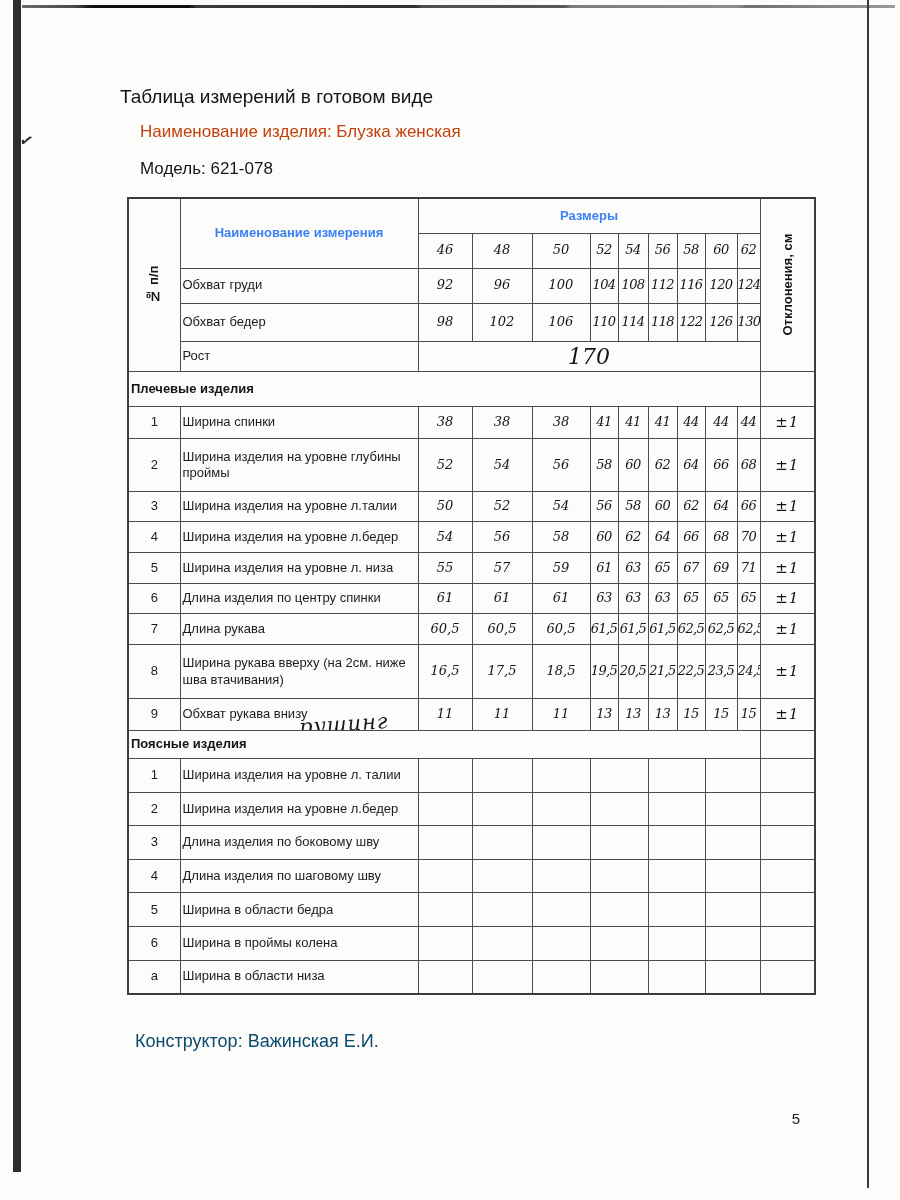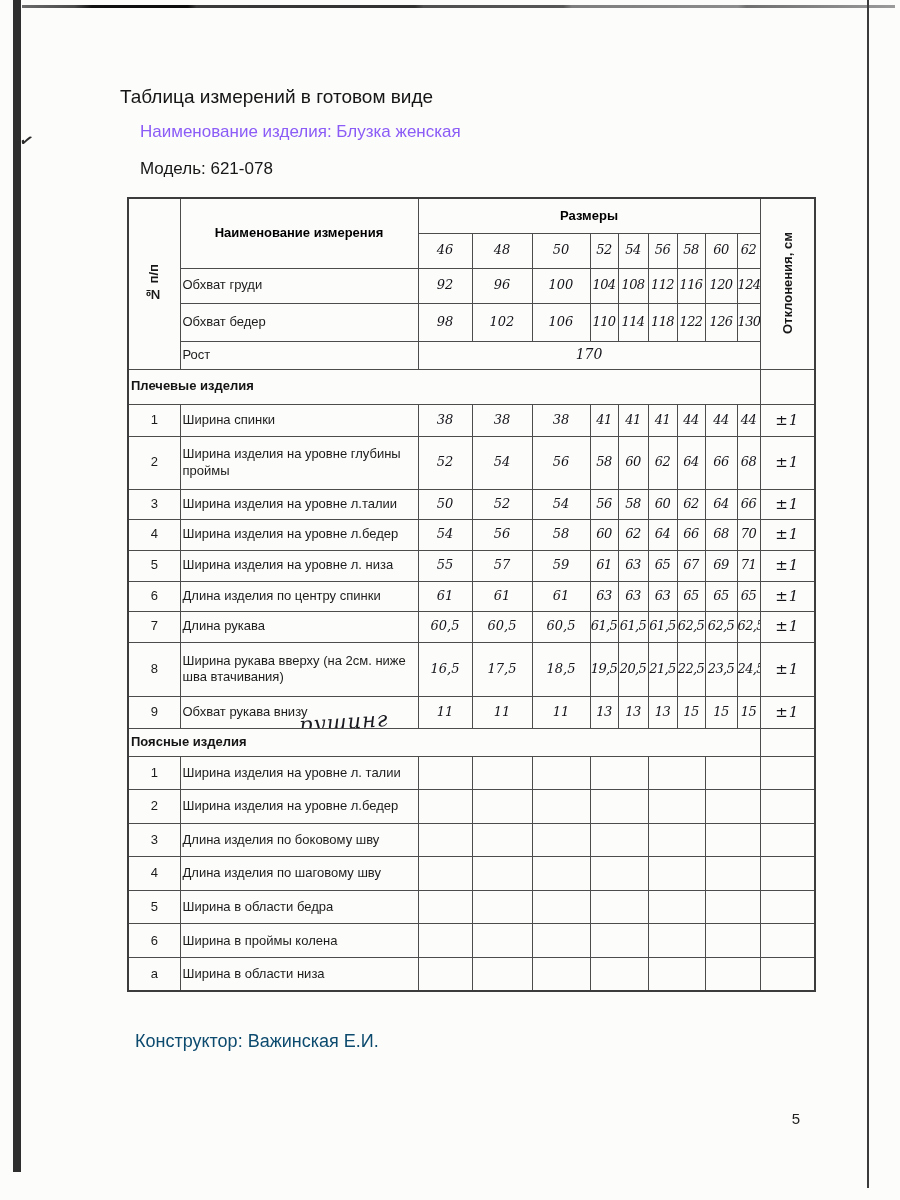--- a/index.html
+++ b/index.html
@@ -14,53 +14,53 @@
     position:absolute; left:22px; top:5px; width:873px; height:3px;
     background:linear-gradient(90deg,#6a6a6a 0%,#4a4a4a 6%,#111 8%,#0c0c0c 19%,#3a3a3a 20%,#303030 45%,#4f4f4f 46%,#565656 62%,#7d7d7d 63%,#8c8c8c 82%,#6f6f6f 83%,#9a9a9a 100%);
   }
   .scan-left-bar { position:absolute; left:13px; top:0; width:8px; height:1172px; background:#2e2e2e; }
   .scan-right-line { position:absolute; left:867px; top:0; width:2px; height:1188px; background:#3b3b3b; }
   .pen-check { position:absolute; left:20px; top:131px; font-size:16px; font-weight:bold; color:#2b2b2b; transform:rotate(14deg); }
 
   
   .doc-ref  { position:absolute; top:48px;  left:400px; width:412px; text-align:right; font-size:17px; color:#171717; }
   .title    { position:absolute; top:86px;  left:120px; width:700px; font-size:19px; color:#151515; }
-  .product  { position:absolute; top:122px; left:140px; font-size:17px; color:#8b5cf6; }
+  .product  { position:absolute; top:122px; left:140px; font-size:17px; color:#c2410c; }
   .model    { position:absolute; top:159px; left:140px; font-size:17px; color:#171717; }
   .designer { position:absolute; top:1031px; left:135px; font-size:18px; color:#0c4a6e; }
   .page-num { position:absolute; top:1110px; left:760px; width:40px; text-align:right; font-size:15px; color:#222; }
 
   
   table.meas {
     position:absolute; left:127px; top:197px; width:688px;
     border-collapse:collapse; table-layout:fixed;
   }
   table.meas td {
     border:1px solid #4c4c4c; padding:1px 2px; font-size:13px;
     vertical-align:middle; overflow:hidden; line-height:1.25;
   }
   table.meas { border:2px solid #3c3c3c; }
-  .th   { font-weight:bold; text-align:center; font-size:17px; color:#000000; }
+  .th   { font-weight:bold; text-align:center; font-size:17px; color:#3b82f6; }
   .vert {
     writing-mode:vertical-rl; transform:rotate(180deg);
     text-align:center; font-weight:bold; font-size:14px; padding:2px 0; color:#161616;
   }
   .dev-h { font-size:13px; }
   .lbl  { font-size:13px; padding-left:8px; color:#1c1c1c; }
   .grp  { vertical-align:top; padding-top:3px; }
   .num  { text-align:center; font-size:13px; color:#1c1c1c; }
   .section-title { font-weight:bold; text-align:left; font-size:15px; color:#141414; }
   
   .hw {
     font-family:"DejaVu Serif", serif; font-style:italic; font-weight:500;
     text-align:center; font-size:18px; color:#14141a; white-space:nowrap;
   }
   .hw.sm  { font-size:13px; letter-spacing:-0.6px; padding:1px 0; }
   .hw.dev { font-size:15px; letter-spacing:1px; }
-  .hw.big { font-size:14px; }
+  .hw.big { font-size:22px; }
   .rel { position:relative; }
   .annot {
     position:absolute; left:118px; top:12px;
     font-family:"DejaVu Serif", serif; font-style:italic; font-size:21px;
     transform:rotate(-4deg); color:#191920; letter-spacing:1px;
   }
 </style>
 </head>
 <body>
 

